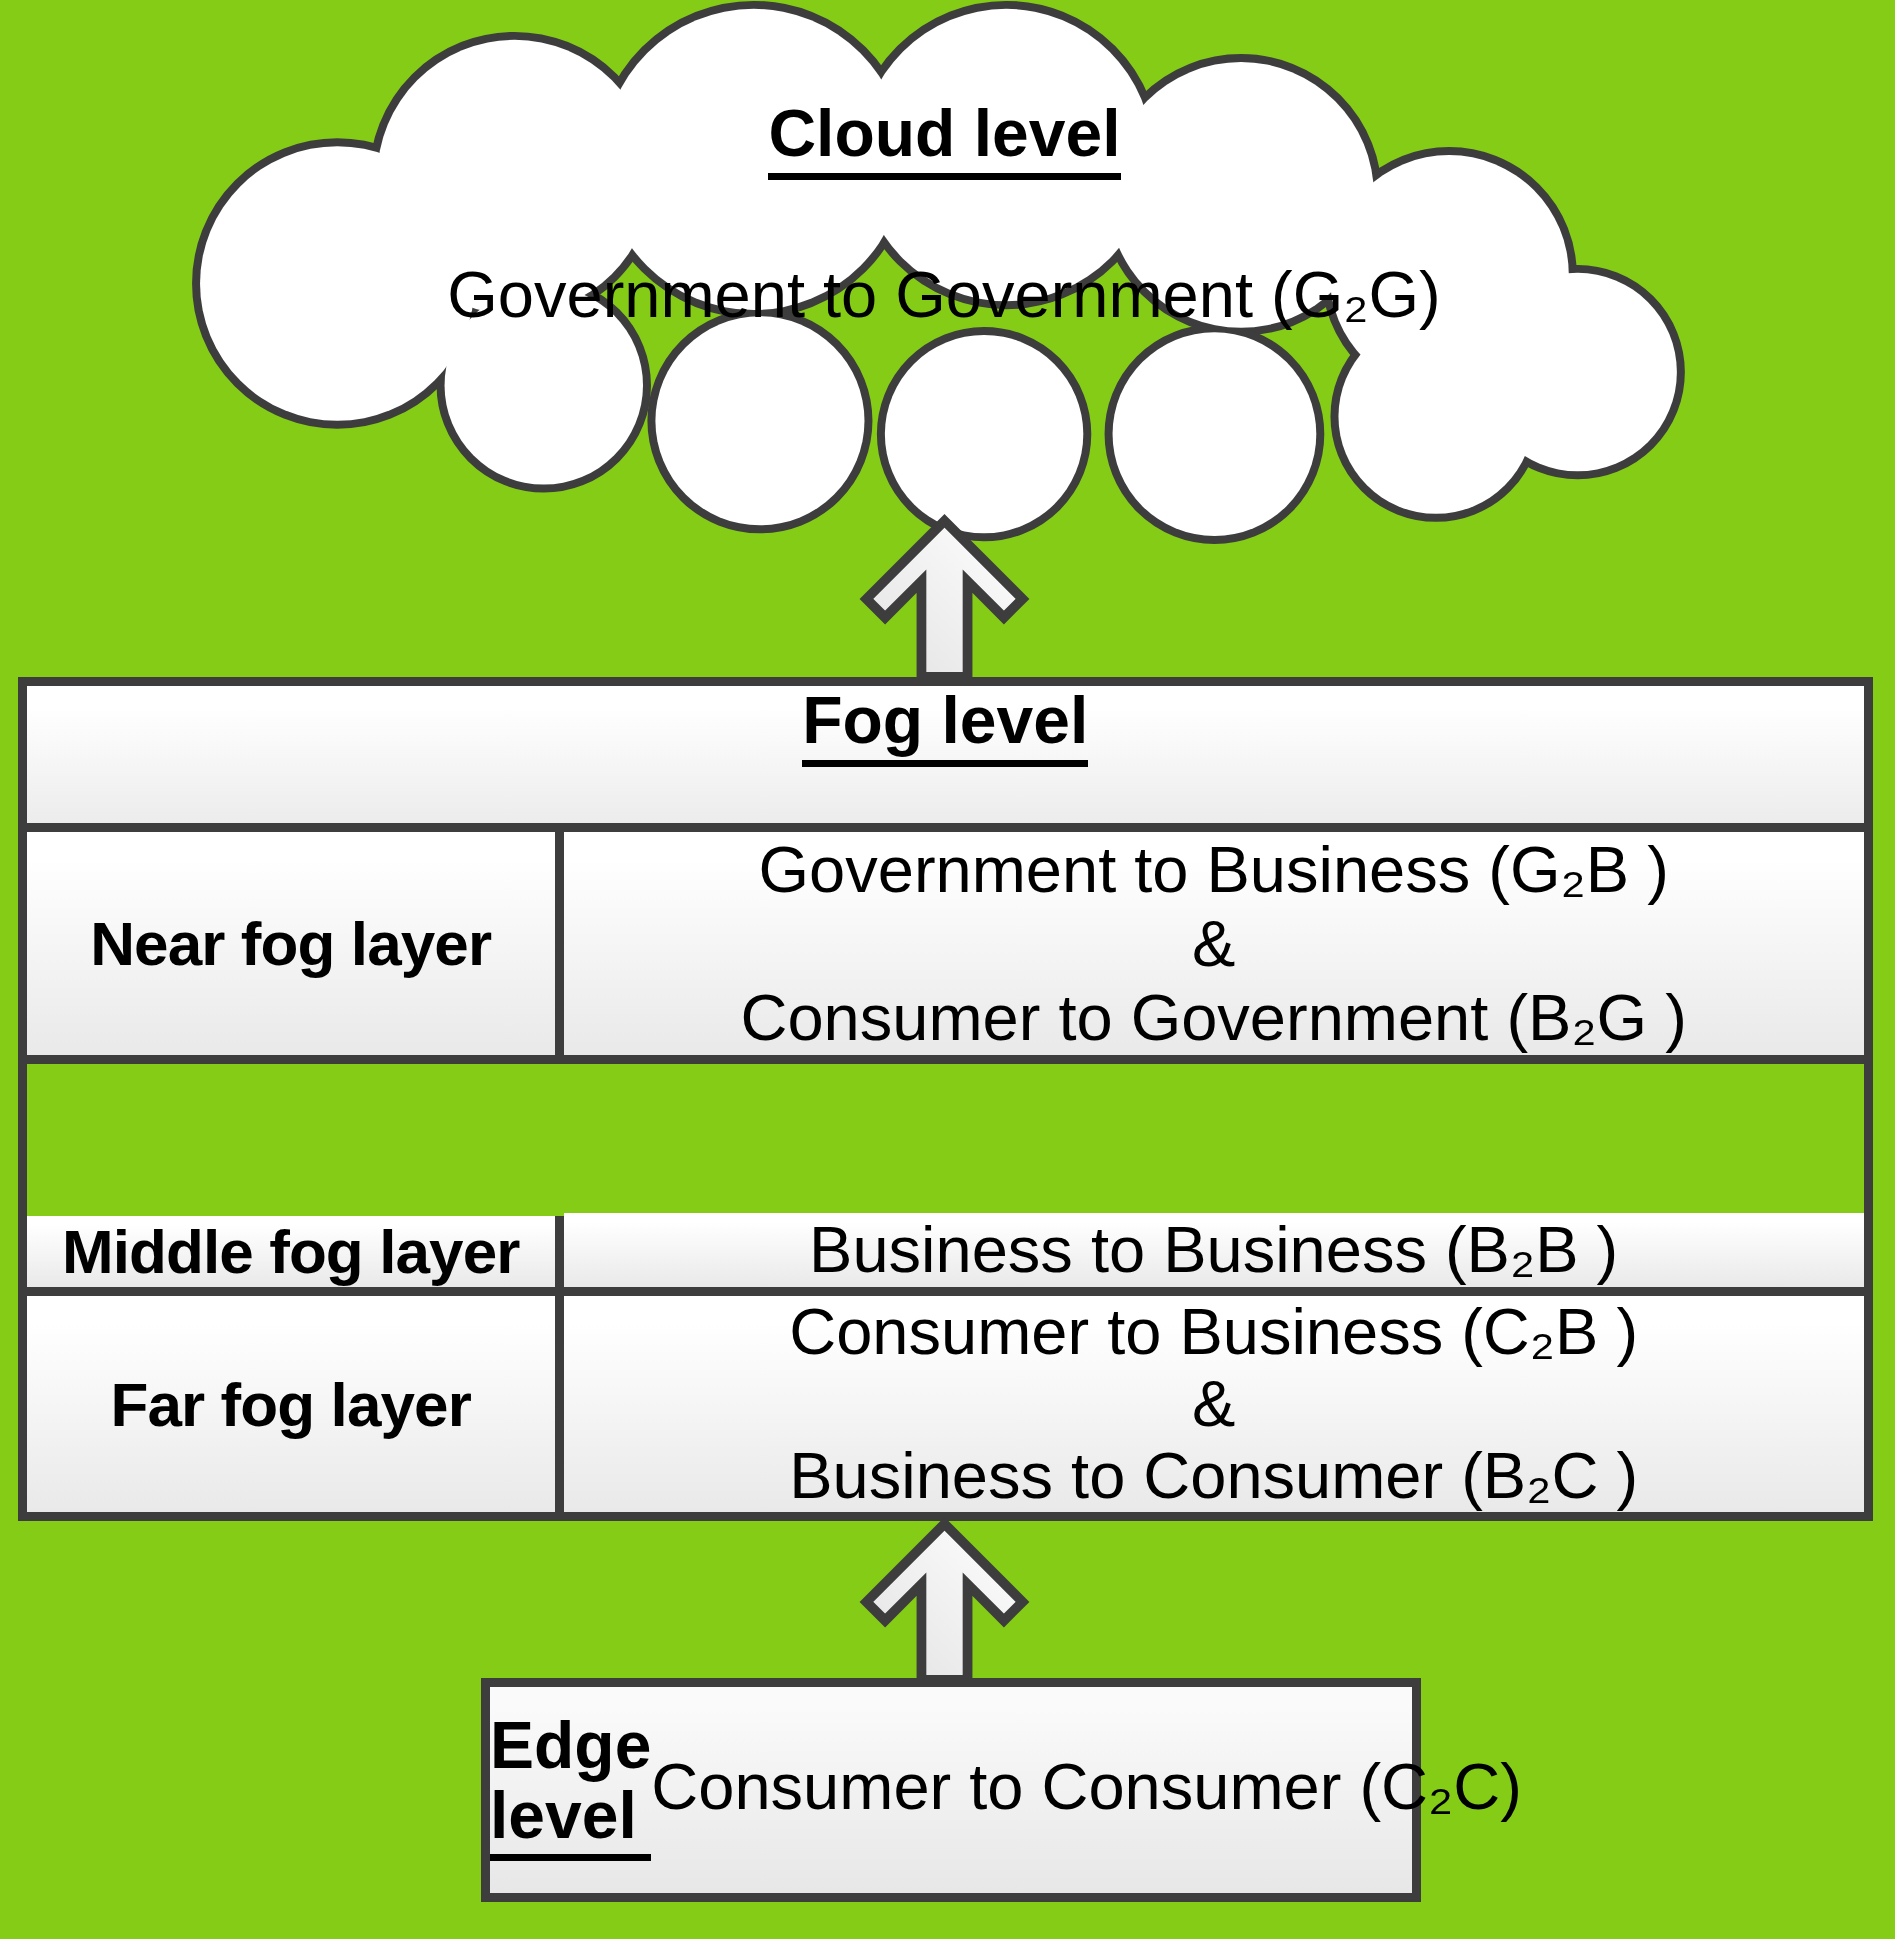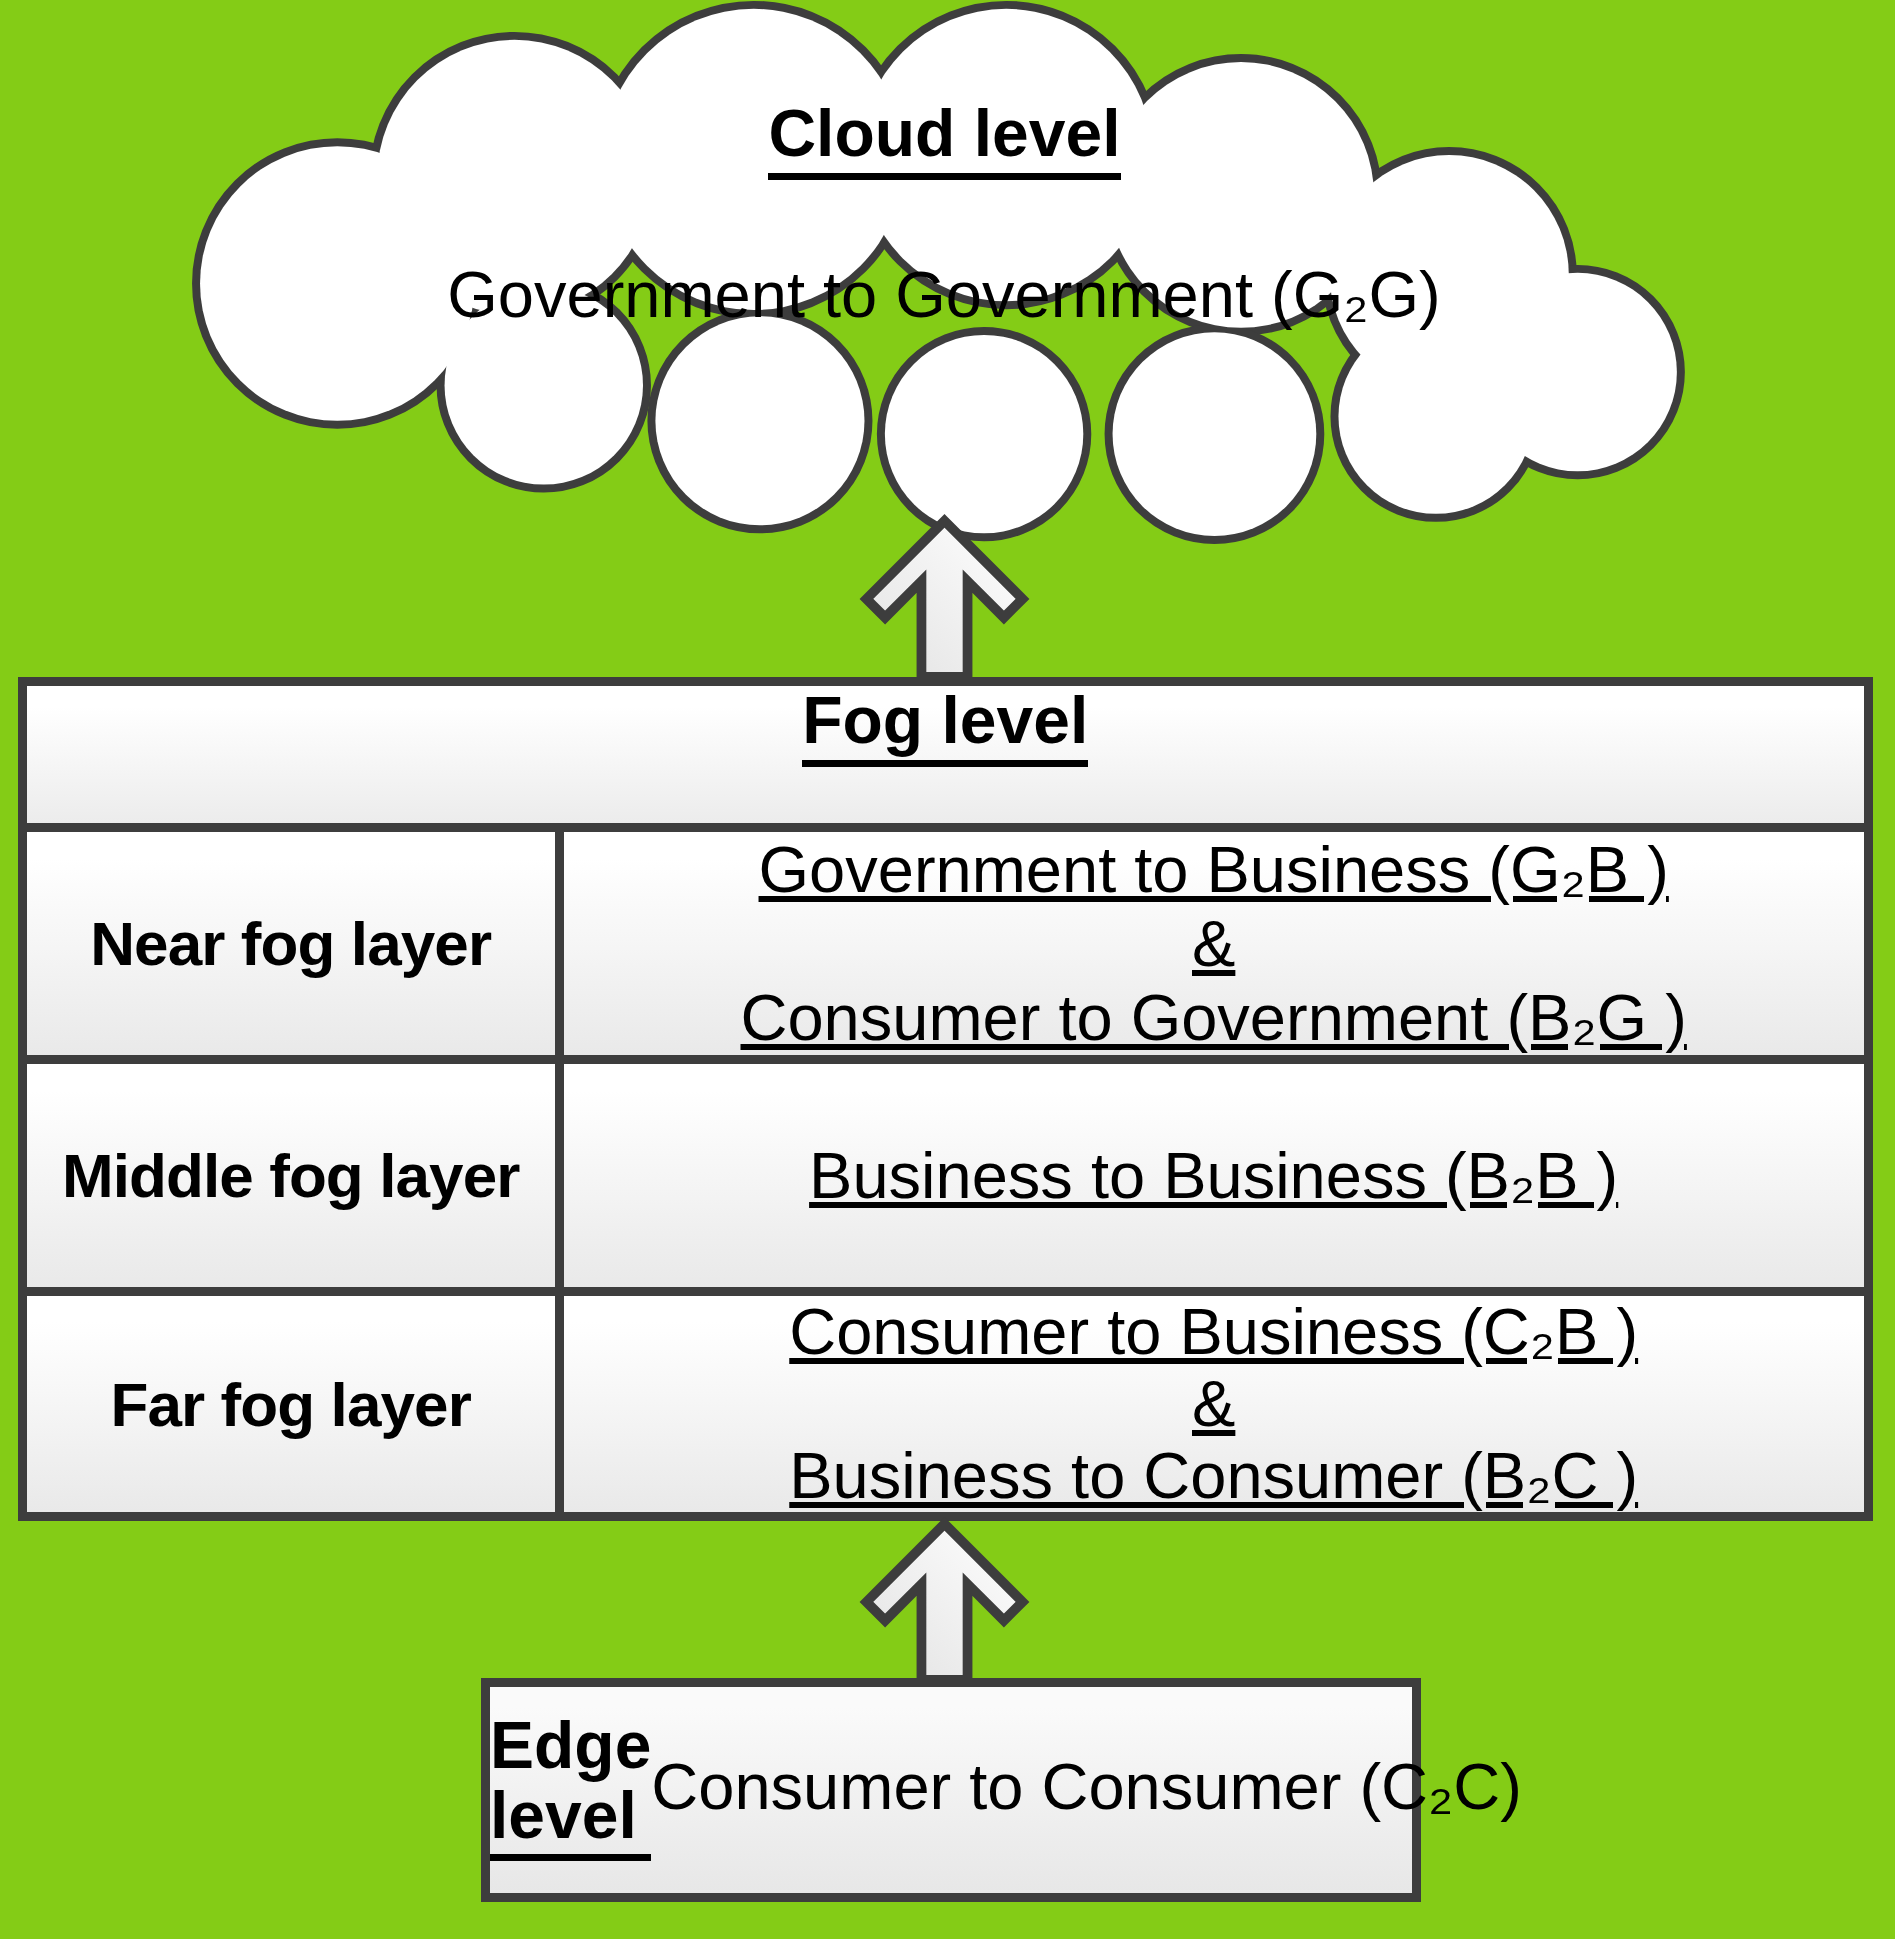--- a/index.html
+++ b/index.html
@@ -29,25 +29,24 @@
   .layer-cell{
     width:528px;flex:0 0 528px;border-right:9.8px solid #3d3d3d;
     display:flex;align-items:center;justify-content:center;
     font-weight:bold;font-size:62px;letter-spacing:-0.9px;white-space:nowrap;
     background:linear-gradient(180deg,#ffffff 12%,#e9e9e9 100%);
   }
   .content-cell{
     flex:1;display:flex;flex-direction:column;align-items:center;justify-content:center;
     background:linear-gradient(180deg,#ffffff 12%,#e9e9e9 100%);
     font-size:65px;
-    text-decoration:underline;
   }
   .row-near .content-cell .line,.row-near .layer-cell{min-height:0;}
   .row-near{height:223px;}
-  .row-middle{height:223px;}
+  .row-middle{height:223px;align-items:flex-end;}
   .row-far{height:216px;}
   .row-near .line{line-height:74px;}
   .row-middle .line{line-height:74px;}
   .row-far .line{line-height:72px;}
 
   
   .edge-box{
     position:absolute;left:481px;top:1678px;width:940px;height:224px;
     box-sizing:border-box;border:9.8px solid #3d3d3d;
     background:linear-gradient(180deg,#fafafa 10%,#e7e7e7 100%);

